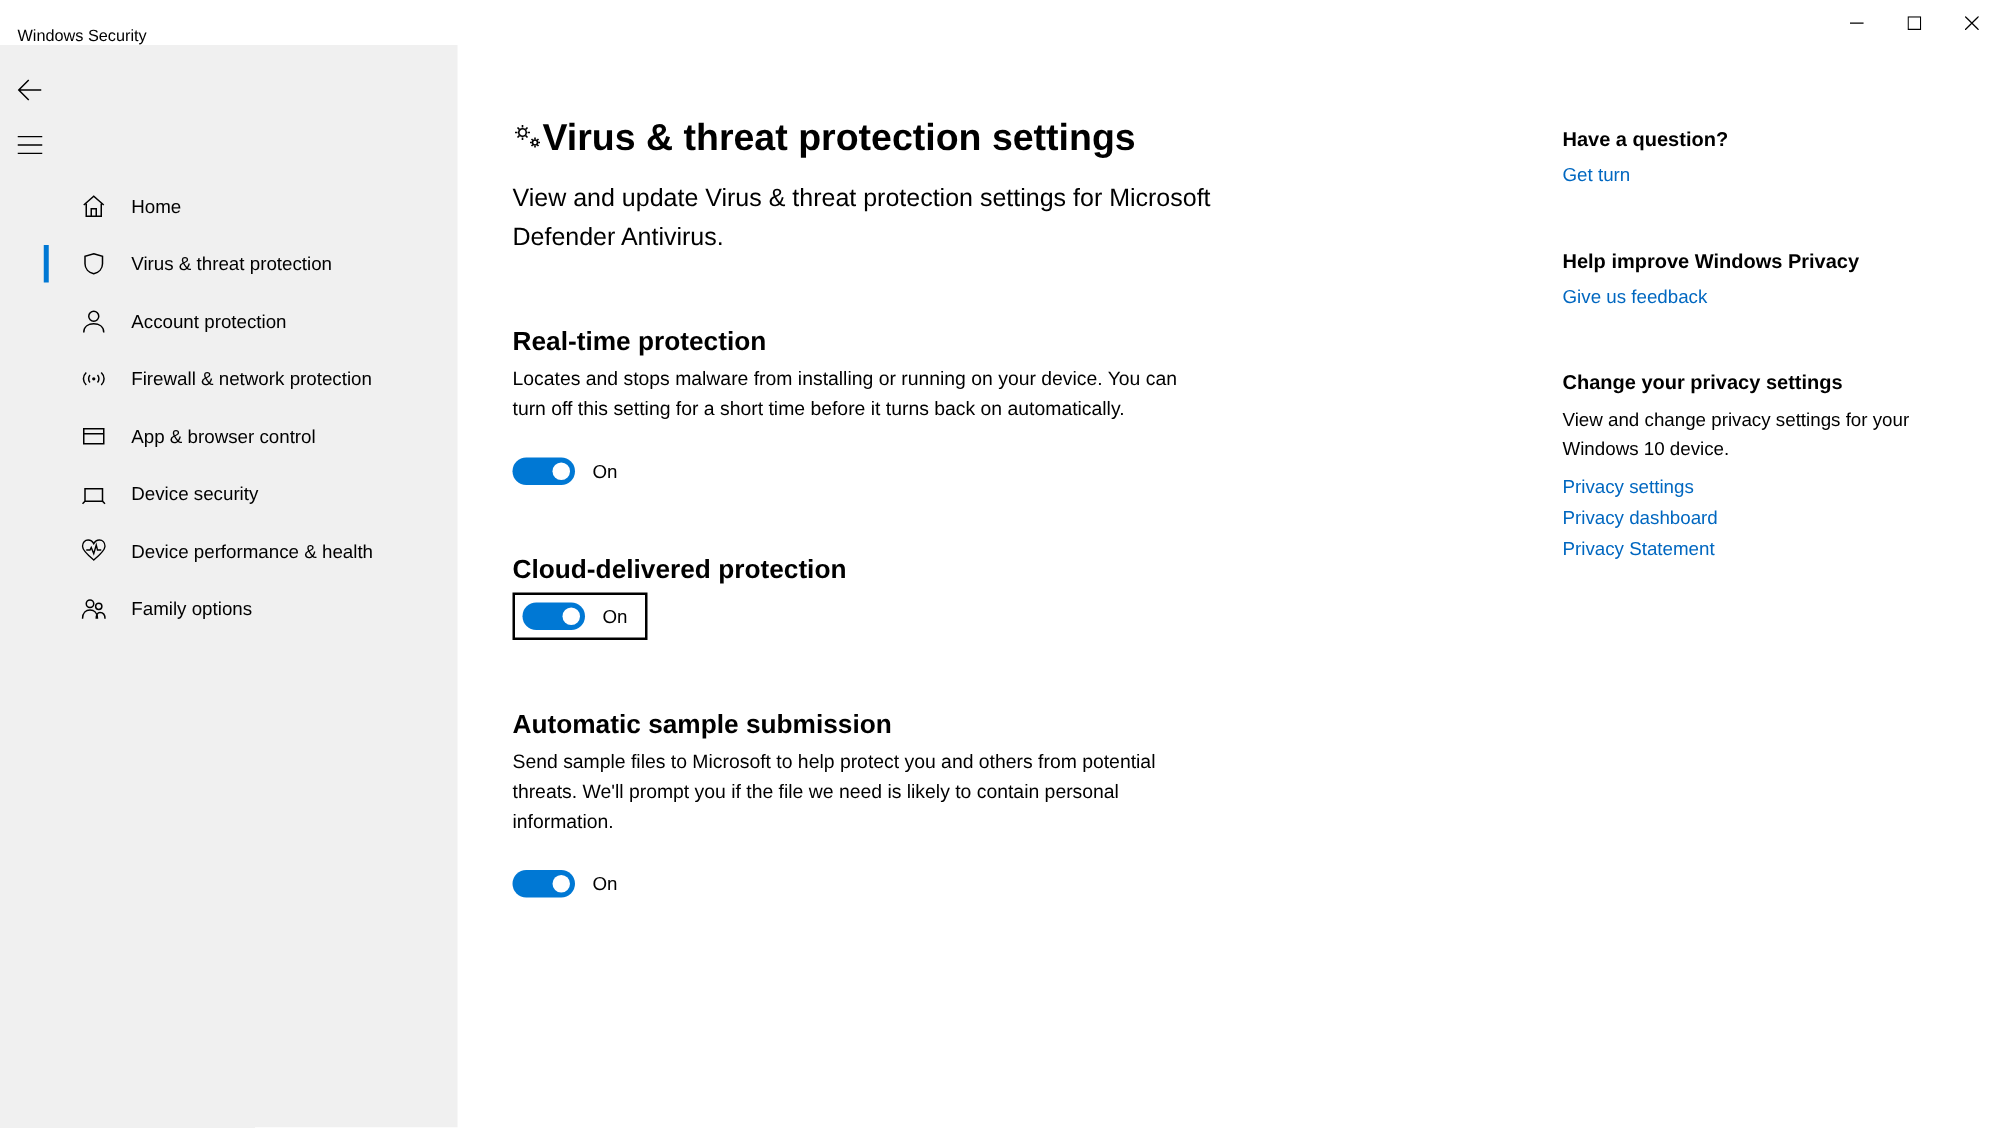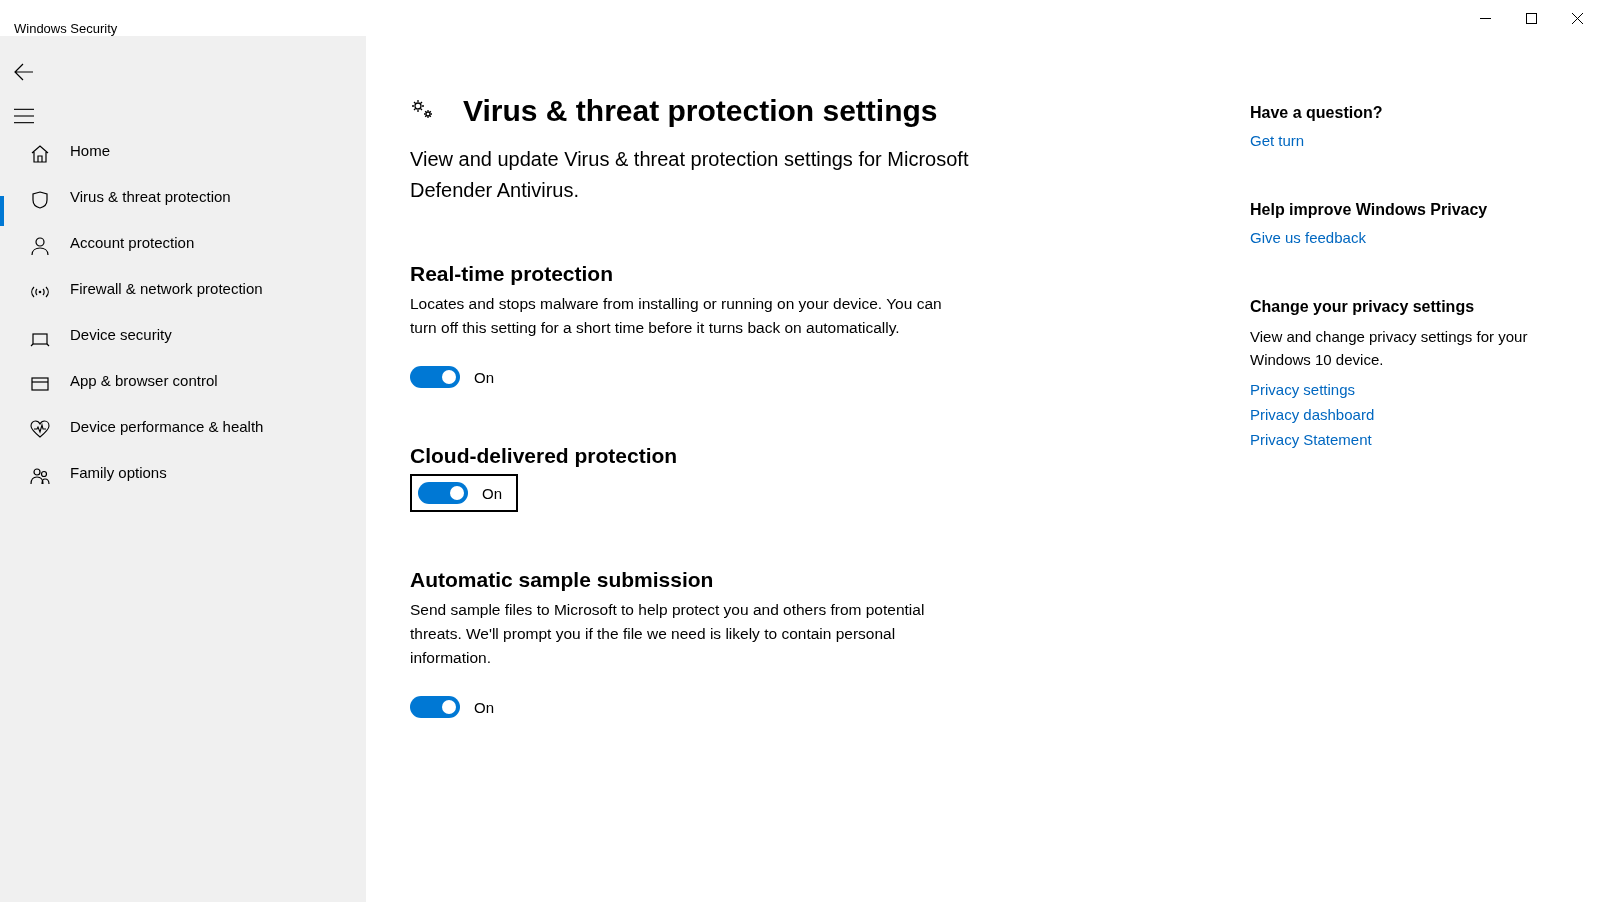--- a/index.html
+++ b/index.html
@@ -7,28 +7,28 @@
 .titlebar { height:36px; display:flex; align-items:flex-end; justify-content:space-between; padding-left:14px; font-size:13px; }
 .win-controls { display:flex; }
 .win-btn { width:46px; height:36px; display:flex; align-items:center; justify-content:center; }
 .win-btn svg { width:11px; height:11px; }
 .main-layout { display:flex; height:866px; }
 .sidebar { width:366px; background:#f0f0f0; display:flex; flex-direction:column; }
 .sb-top { padding:14px 0 0 0; }
 .icon-btn { width:48px; height:44px; display:flex; align-items:center; justify-content:center; }
 .icon-btn svg { width:20px; height:18px; }
 .navlist { flex:1; margin-top:4px; }
-.nav-item { display:flex; height:46px; padding-left:28px; font-size:15px; position:relative; cursor:default; }
+.nav-item { display:flex; align-items:center; height:46px; padding-left:28px; font-size:15px; position:relative; cursor:default;margin-left:35px; }
 .nav-item.active::before { content:""; position:absolute; left:0; top:8px; bottom:8px; width:4px; background:#0078d4; }
 .nav-icon { width:24px; height:24px; margin-right:18px; display:flex; align-items:center; justify-content:center; }
 .nav-icon svg { width:20px; height:20px; }
 .sidebar-bottom { margin-top:auto; }
 .content { flex:1; display:flex; padding:58px 40px 0 44px; overflow:hidden; }
 .center-col { width:720px; }
-.page-header { display:flex; align-items:center; gap:29px; margin-bottom:16px; }
+.page-header { display:flex; align-items:center; gap:0; margin-bottom:16px; }
 .page-header h1 { font-weight:600; font-size:30px; }
 .page-header .hdr-icon svg { width:24px; height:24px; }
 .page-desc { font-size:20px; color:#000; margin-bottom:56px; max-width:560px; line-height:1.55; }
 .section { margin-bottom:56px; max-width:560px; }
 .section h2 { font-size:21px; font-weight:600; margin-bottom:6px; }
 .section p { font-size:15.5px; line-height:1.55; margin-bottom:26px; }
 .toggle-row { display:flex; align-items:center; gap:14px; }
 .toggle { width:50px; height:22px; background:#0078d4; border-radius:22px; position:relative; }
 .toggle::after { content:""; position:absolute; width:14px; height:14px; background:#fff; border-radius:50%; top:4px; right:4px; }
 .toggle-label { font-size:15px; }
@@ -111,34 +111,34 @@
             <svg viewBox="0 0 20 20">
               <path d="M4 5 C1 8 1 12 4 15 M7 7 C5.5 8.5 5.5 11.5 7 13 M16 5 C19 8 19 12 16 15 M13 7 C14.5 8.5 14.5 11.5 13 13" fill="none" stroke="#000" stroke-width="1.2"></path>
               <circle cx="10" cy="10" r="1.3" fill="#000"></circle>
             </svg>
           </span>
         <span>Firewall &amp; network protection</span>
       </div>
       <div class="nav-item">
         <span class="nav-icon">
             <svg viewBox="0 0 20 20">
+              <rect x="2" y="4" width="16" height="12" fill="none" stroke="#000" stroke-width="1.2"></rect>
+              <line x1="2" y1="8" x2="18" y2="8" stroke="#000" stroke-width="1.2"></line>
+            </svg>
+          </span>
+        <span>App &amp; browser control</span>
+      </div>
+      <div class="nav-item">
+        <span class="nav-icon">
+            <svg viewBox="0 0 20 20">
               <rect x="3" y="6" width="14" height="10" fill="none" stroke="#000" stroke-width="1.2"></rect>
               <path d="M3 16 L1 18 M17 16 L19 18" stroke="#000" stroke-width="1.2"></path>
             </svg>
           </span>
         <span>Device security</span>
-      </div>
-      <div class="nav-item">
-        <span class="nav-icon">
-            <svg viewBox="0 0 20 20">
-              <rect x="2" y="4" width="16" height="12" fill="none" stroke="#000" stroke-width="1.2"></rect>
-              <line x1="2" y1="8" x2="18" y2="8" stroke="#000" stroke-width="1.2"></line>
-            </svg>
-          </span>
-        <span>App &amp; browser control</span>
       </div>
       <div class="nav-item">
         <span class="nav-icon">
             <svg viewBox="0 0 20 20">
               <path d="M10 17 C4 12 1 9 1 6 C1 3 3 1 5.5 1 C7 1 9 2 10 4 C11 2 13 1 14.5 1 C17 1 19 3 19 6 C19 9 16 12 10 17 Z M4 9 H7 L8 7 L10 12 L12 5 L13 9 H16" fill="none" stroke="#000" stroke-width="1.1"></path>
             </svg>
           </span>
         <span>Device performance &amp; health</span>
       </div>
       <div class="nav-item">

